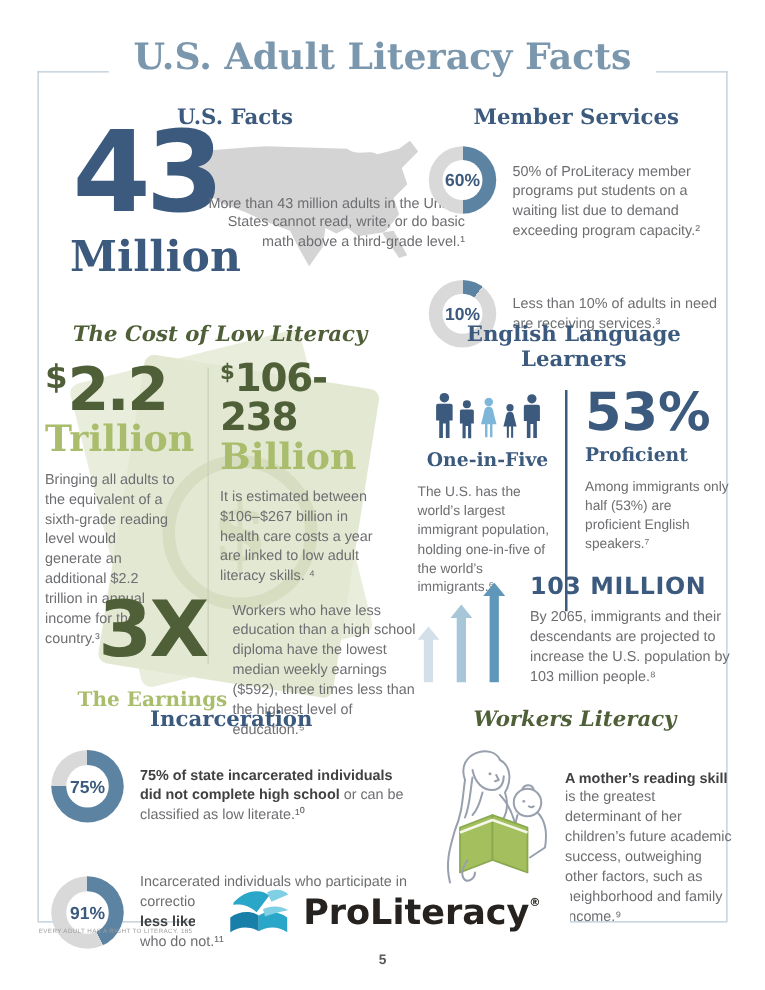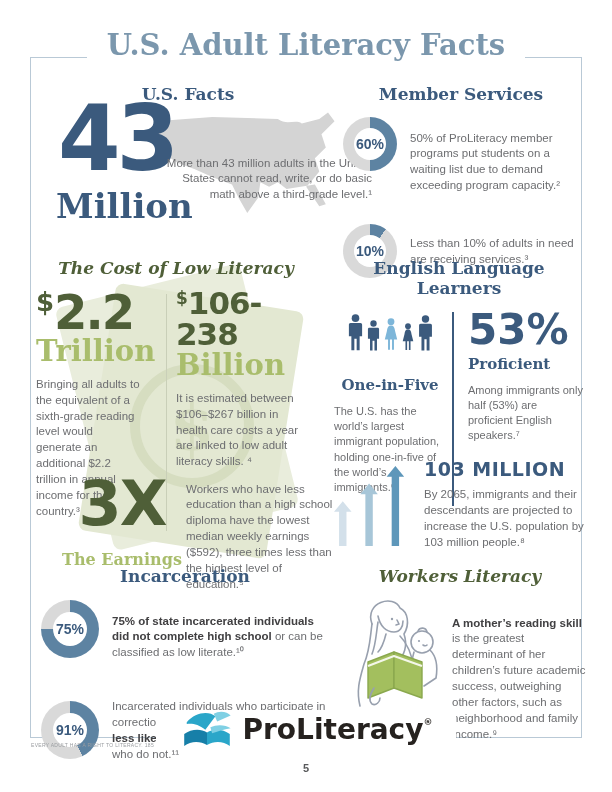--- a/index.html
+++ b/index.html
@@ -63,21 +63,21 @@
   .cost .para { margin-top:9px; }
   .cost-col1 .para { width:104px; }
   .cost-col2 .para { width:132px; }
 
   .ell { left:334px; top:258px; width:250px; }
   .ell-cols { display:flex; margin-top:12px; }
   .ell-col1 { width:112px; text-align:center; }
   .ell-div { width:2px; background:var(--navy); margin:2px 10px 0 6px; }
   .ell-col2 { flex:1; padding-left:4px; }
   .people { display:flex; align-items:flex-end; justify-content:center; gap:2px; height:42px; }
-  .ofive { font-family:"DejaVu Serif", serif; font-weight:bold; font-size:15px; color:var(--navy); margin-top:24px; }
+  .ofive { font-family:"DejaVu Serif", serif; font-weight:bold; font-size:15px; color:var(--navy); margin-top:7px; }
   .pct53 { font-size:42px; font-weight:bold; color:var(--navy); line-height:0.95; font-family:"DejaVu Sans", sans-serif; }
   .prof { font-family:"DejaVu Serif", serif; font-weight:bold; font-size:15px; color:var(--navy); margin-top:5px; }
   .ell .para { margin-top:10px; text-align:left; font-size:11px; }
 
   .earnings { left:58px; top:460px; width:276px; display:flex; }
   .earn-left { width:128px; text-align:center; padding-top:16px; }
   .x3 { font-size:62px; font-weight:bold; color:var(--green-dark); line-height:0.9;
         font-family:"DejaVu Sans", sans-serif; letter-spacing:-2px; }
   .earn-label { font-family:"DejaVu Serif", serif; font-weight:bold; font-size:16px;
                 color:var(--green-light); margin-top:18px; }

